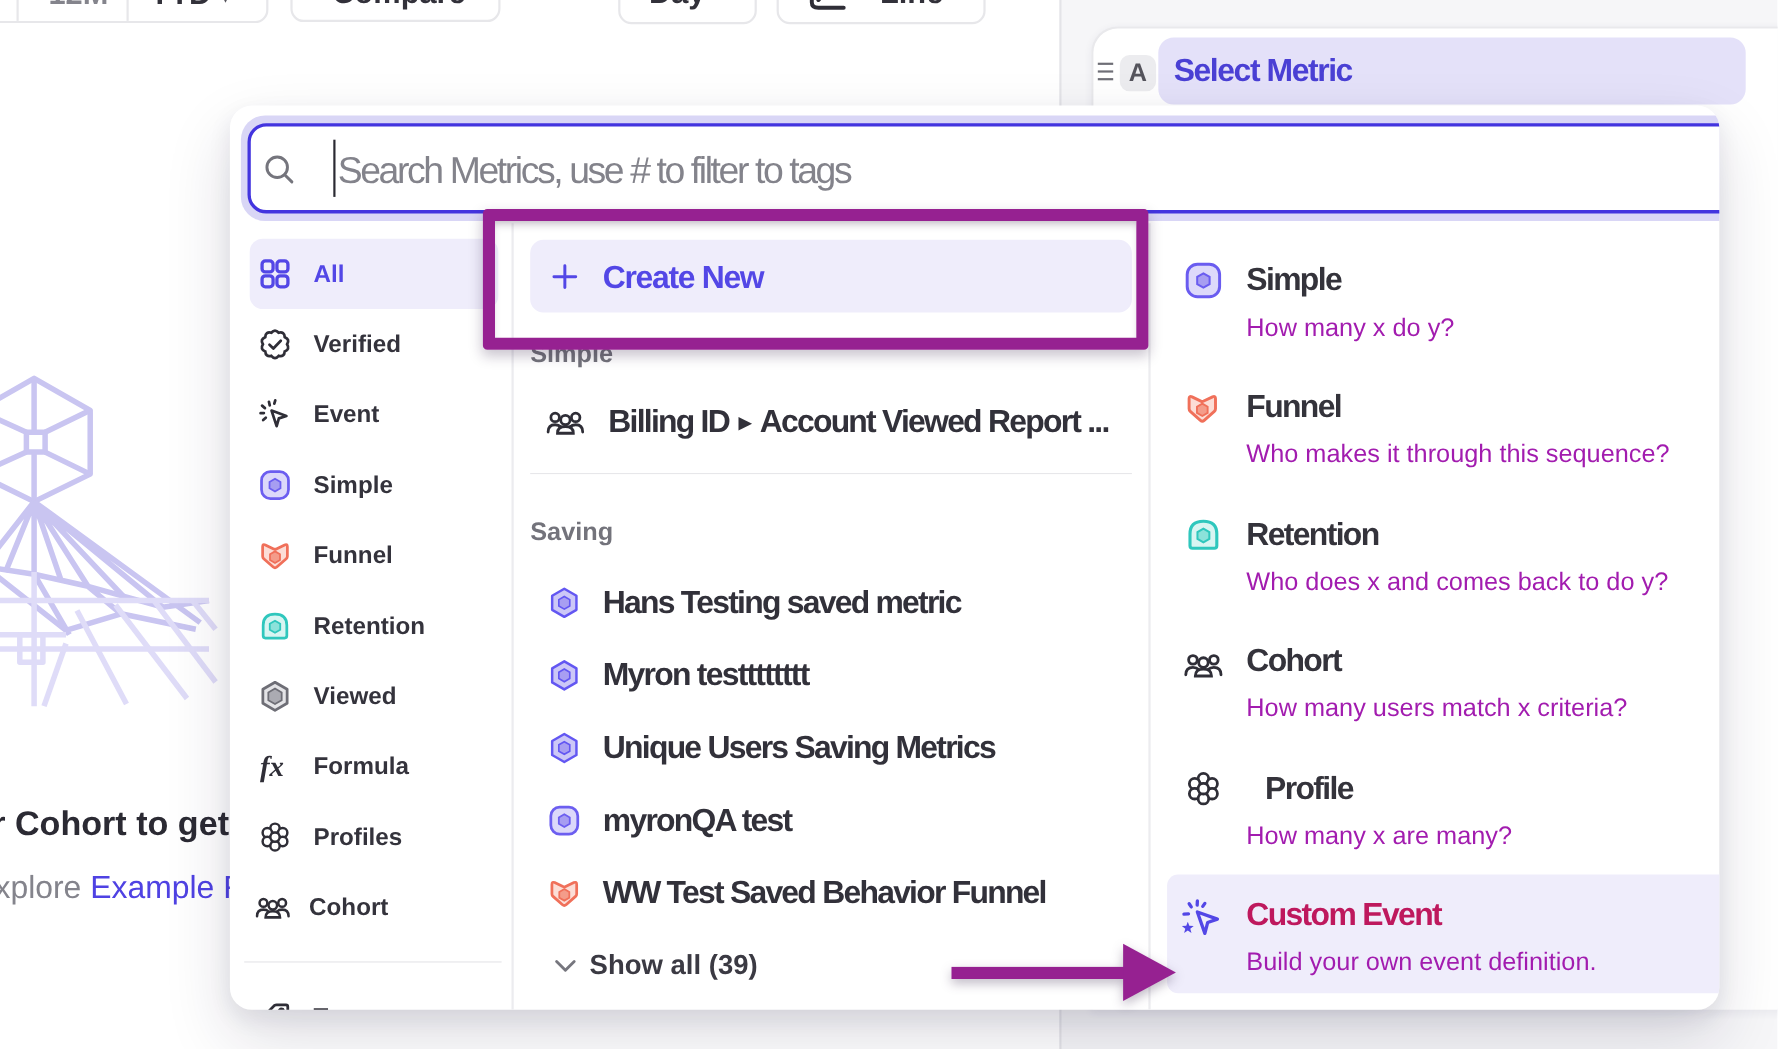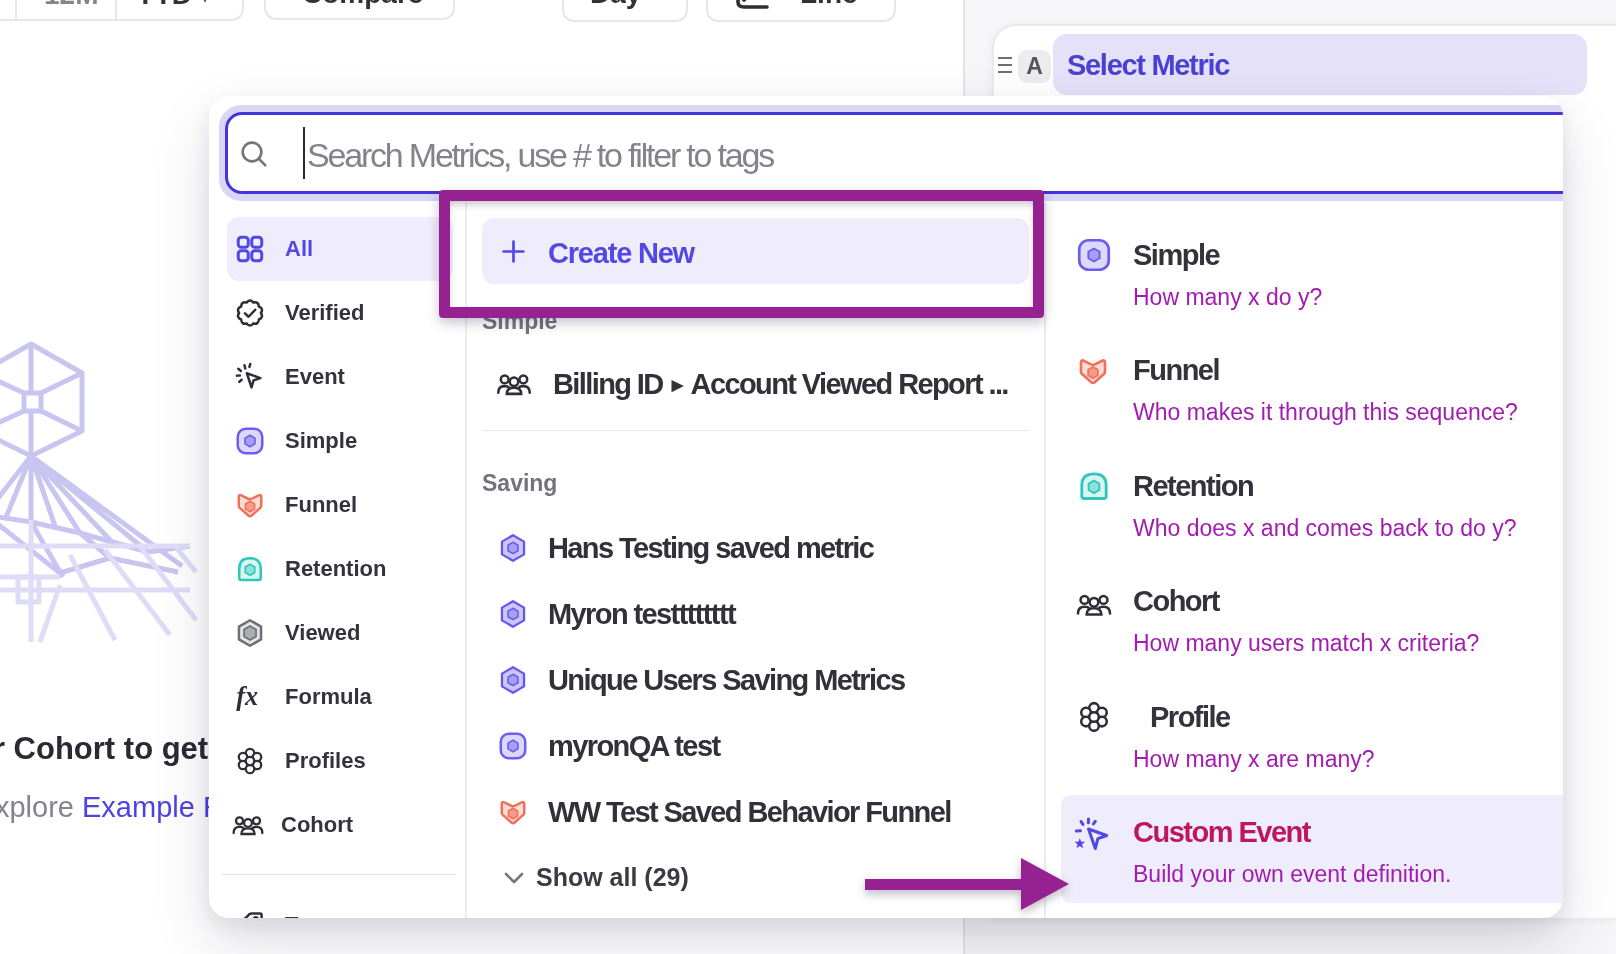--- a/index.html
+++ b/index.html
@@ -236,21 +236,21 @@
           <rect x="2.2" y="2.2" width="19.6" height="19.6" rx="6.4" fill="#dcd8fa" stroke="#6c5ef0" stroke-width="2"></rect>
           <path d="M12.00,7.40 L15.98,9.70 L15.98,14.30 L12.00,16.60 L8.02,14.30 L8.02,9.70 Z" fill="#a79df1" stroke="#6c5ef0" stroke-width="1.3"></path>
         </svg>
         <span>myronQA test</span>
       </div>
     <div class="abs" style="left:273px;top:334px;width:547px;height:1px;background:#e7e7ea;"></div>
     <div class="abs" style="left:273px;top:374px;font-size:23px;font-weight:700;color:#73737b;">Saving</div>
     <svg class="abs" style="left:294px;top:774px;" width="22" height="16" viewBox="0 0 22 16">
         <path d="M3,4 L11,12 L19,4" fill="none" stroke="#76767e" stroke-width="2.6" stroke-linecap="round" stroke-linejoin="round"></path>
       </svg>
-    <div class="abs" style="left:327px;top:767px;font-size:25px;font-weight:700;color:#3b3a43;">Show all (29)</div>
+    <div class="abs" style="left:327px;top:767px;font-size:25px;font-weight:700;color:#3b3a43;">Show all (39)</div>
 
     <div class="abs" style="left:852px;top:699px;width:531px;height:108px;background:#efedfb;border-radius:10px;"></div>
     <svg class="abs" style="left:868px;top:142px;" width="34" height="34" viewBox="0 0 24 24">
         <rect x="1.6" y="1.6" width="20.8" height="20.8" rx="6.6" fill="#ddd9fa" stroke="#6a5cf0" stroke-width="1.9"></rect>
         <path d="M12.00,7.40 L15.98,9.70 L15.98,14.30 L12.00,16.60 L8.02,14.30 L8.02,9.70 Z" fill="#a79df1" stroke="#6a5cf0" stroke-width="1.3"></path>
       </svg>
     <div class="rtitle" style="top:143px;">Simple</div>
     <div class="rsub" style="top:188px;">How many x do y?</div>
     <svg class="abs" style="left:868px;top:259px;" width="32" height="32" viewBox="0 0 24 24">
         <path d="M3,5.6 Q3,3.4 5,4.3 L11,7.2 Q12,7.7 13,7.2 L19,4.3 Q21,3.4 21,5.6 L21,12.5 Q21,13.6 20.2,14.3 L13.3,20.4 Q12,21.5 10.7,20.4 L3.8,14.3 Q3,13.6 3,12.5 Z" fill="#fcddd6" stroke="#f0705a" stroke-width="2"></path>

